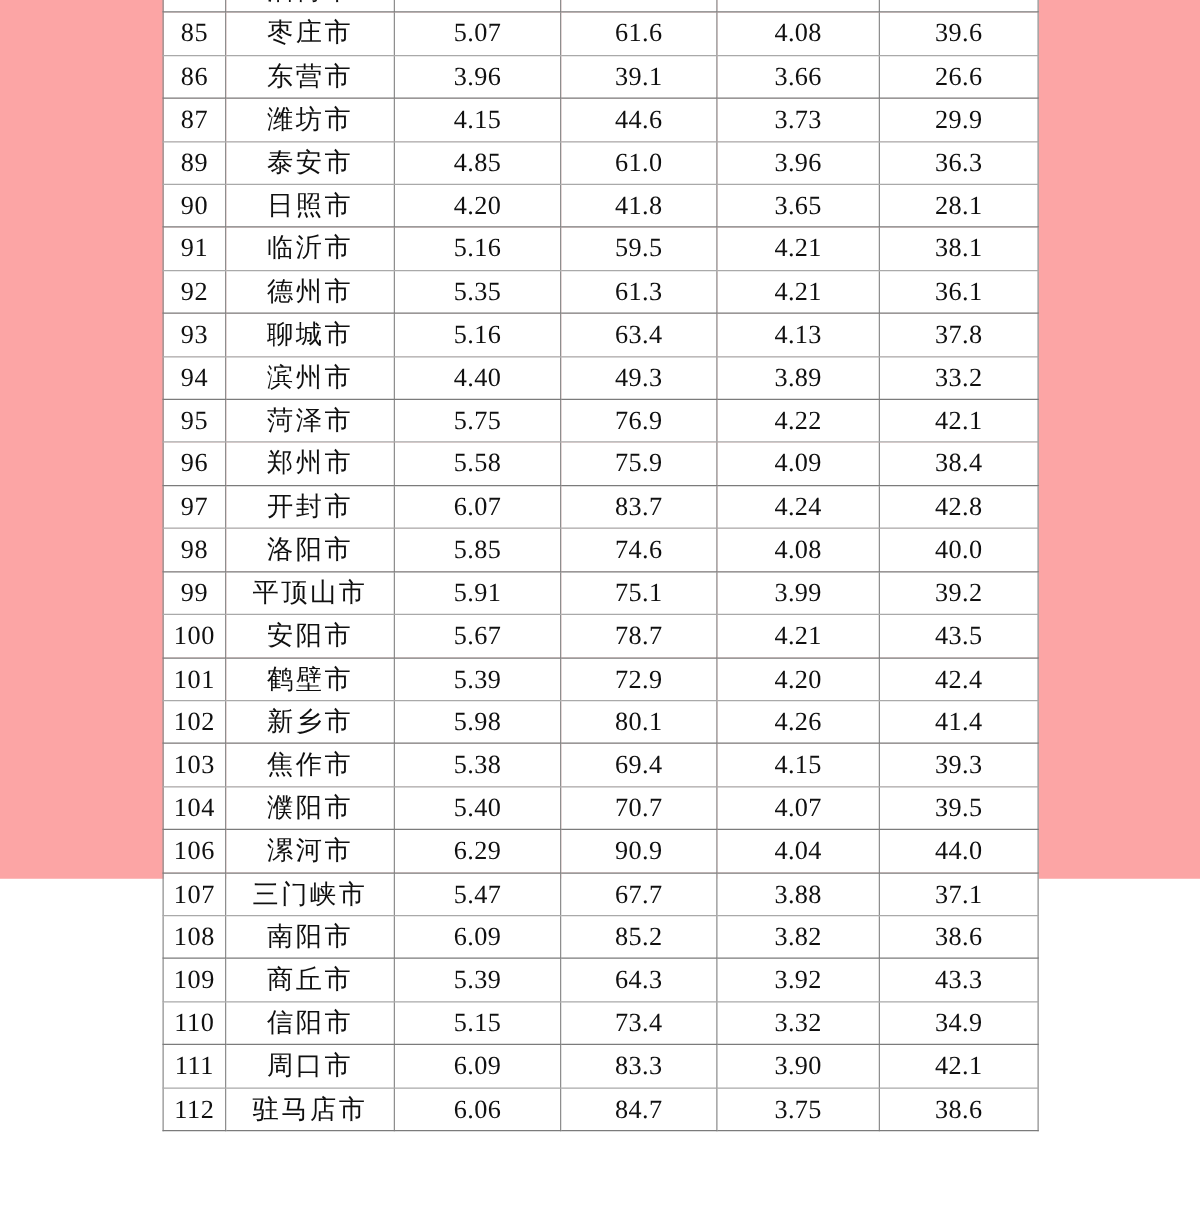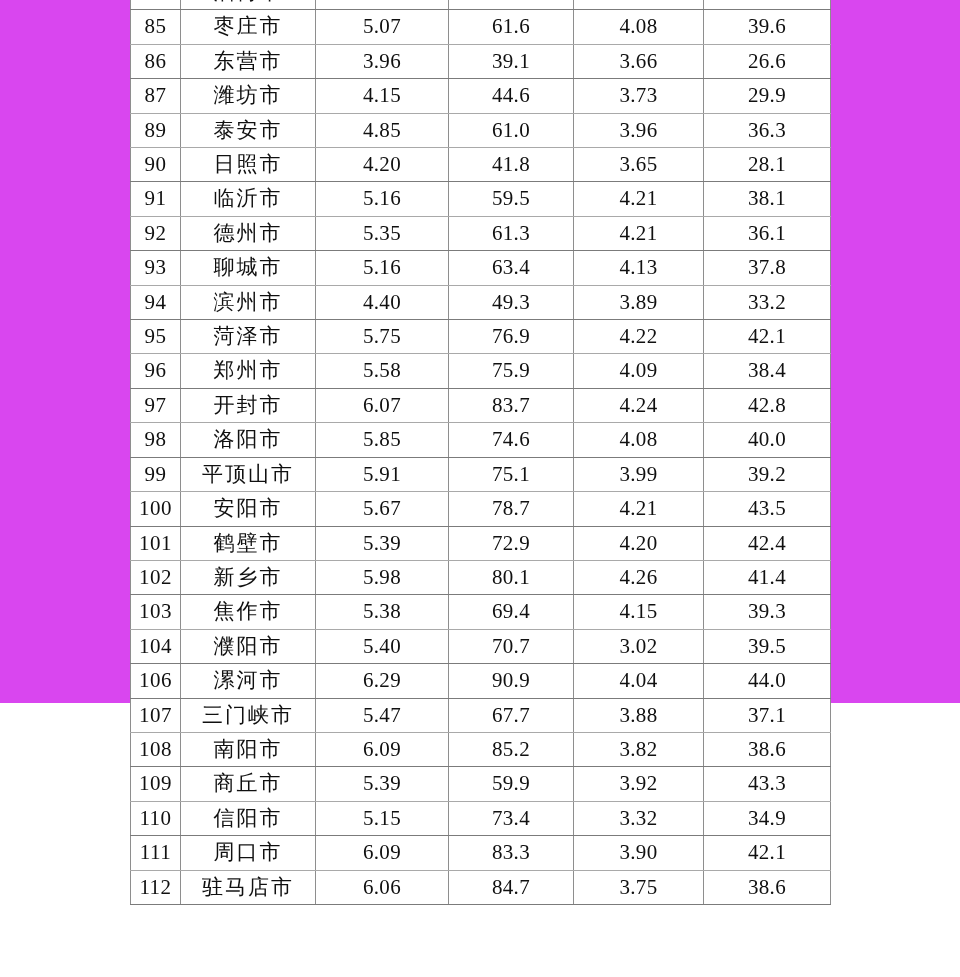--- a/index.html
+++ b/index.html
@@ -13,21 +13,21 @@
     overflow: hidden;
     font-family: "Liberation Serif", "DejaVu Serif", serif;
     color: #101010;
   }
 
   
   #page {
     position: relative;
     width: 960px;
     height: 703px;
-    background: #d946ef;
+    background: #fca5a5;
   }
 
   
   #table-wrap {
     position: absolute;
     left: 130px;
     top: -25px;           
     width: 700px;
   }
 
@@ -245,21 +245,21 @@
             <td class="num-cell">5.38</td>
             <td class="num-cell">69.4</td>
             <td class="num-cell">4.15</td>
             <td class="num-cell">39.3</td>
           </tr>
           <tr class="dark-rule">
             <td class="rank-cell">104</td>
             <td class="city-cell">濮阳市</td>
             <td class="num-cell">5.40</td>
             <td class="num-cell">70.7</td>
-            <td class="num-cell">3.02</td>
+            <td class="num-cell">4.07</td>
             <td class="num-cell">39.5</td>
           </tr>
           <tr class="dark-rule">
             <td class="rank-cell">106</td>
             <td class="city-cell">漯河市</td>
             <td class="num-cell">6.29</td>
             <td class="num-cell">90.9</td>
             <td class="num-cell">4.04</td>
             <td class="num-cell">44.0</td>
           </tr>
@@ -276,21 +276,21 @@
             <td class="city-cell">南阳市</td>
             <td class="num-cell">6.09</td>
             <td class="num-cell">85.2</td>
             <td class="num-cell">3.82</td>
             <td class="num-cell">38.6</td>
           </tr>
           <tr class="light-rule">
             <td class="rank-cell">109</td>
             <td class="city-cell">商丘市</td>
             <td class="num-cell">5.39</td>
-            <td class="num-cell">59.9</td>
+            <td class="num-cell">64.3</td>
             <td class="num-cell">3.92</td>
             <td class="num-cell">43.3</td>
           </tr>
           <tr class="dark-rule">
             <td class="rank-cell">110</td>
             <td class="city-cell">信阳市</td>
             <td class="num-cell">5.15</td>
             <td class="num-cell">73.4</td>
             <td class="num-cell">3.32</td>
             <td class="num-cell">34.9</td>

